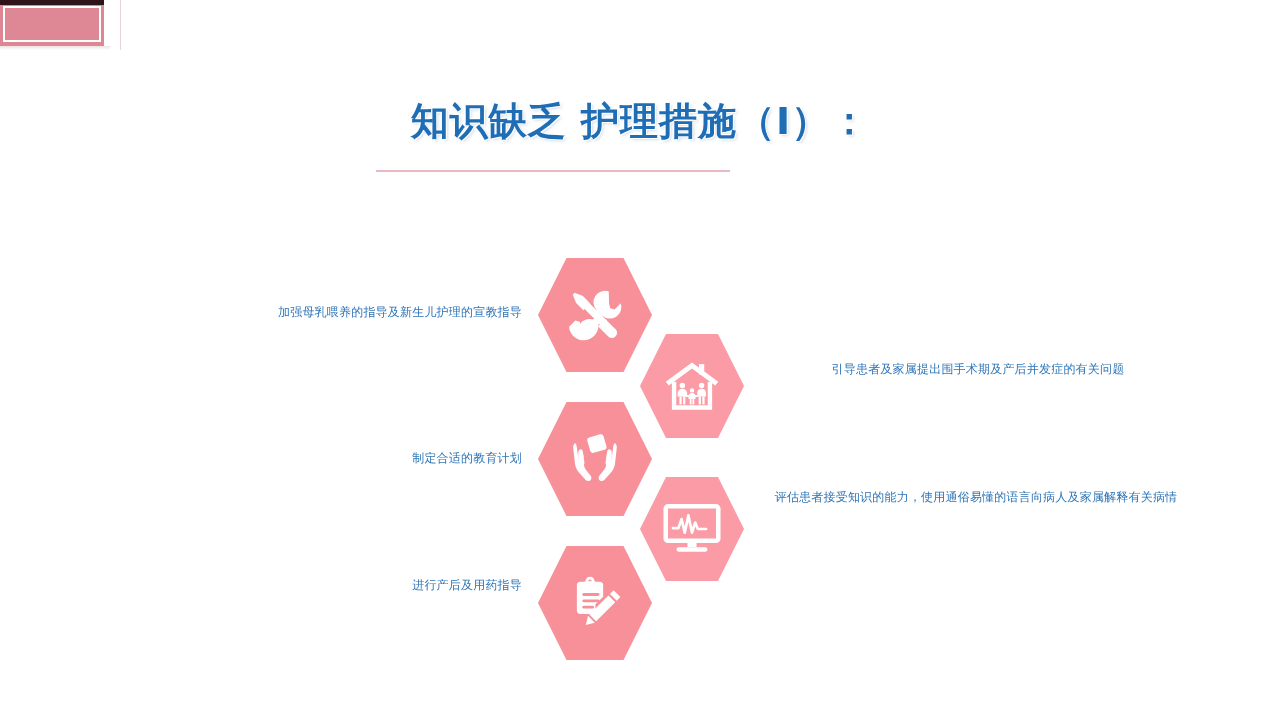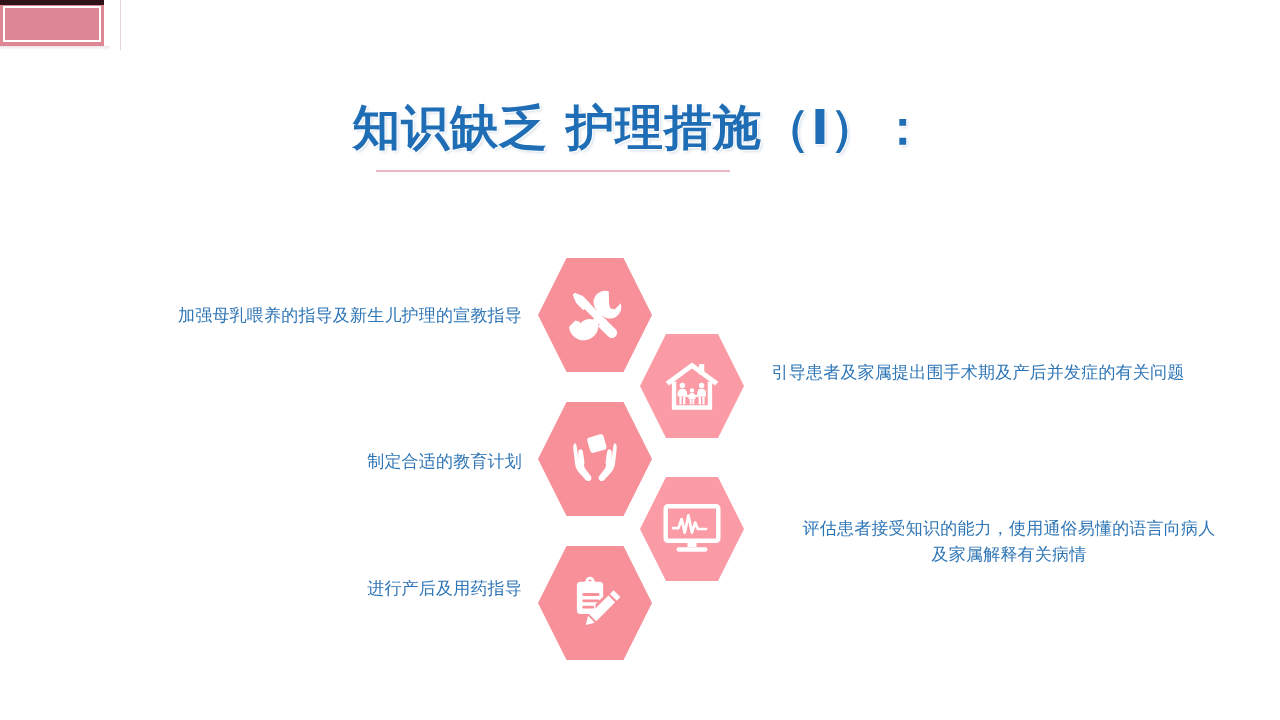--- a/index.html
+++ b/index.html
@@ -35,21 +35,21 @@
     position:absolute; left:0; top:46px; width:110px; height:4px;
     background:linear-gradient(to bottom, rgba(180,140,150,.25), rgba(255,255,255,0));
   }
 
   
   .title-wrap {
     position:absolute; left:0; top:100px; width:1280px; text-align:center;
   }
   .title {
     display:inline-block;
-    font-size:48px;
+    font-size:38px;
     font-weight:bold;
     color:#1f6eb5;
     letter-spacing:1px;
     line-height:1.15;
     text-shadow:
       1px 1px 0 rgba(255,255,255,.95),
       -1px -1px 0 rgba(255,255,255,.85),
       2px 2px 3px rgba(120,150,185,.30);
     white-space:nowrap;
   }
@@ -89,32 +89,32 @@
   .hex-1 { left:538px; top:258px; }
   .hex-2 { left:640px; top:334px; }
   .hex-3 { left:538px; top:402px; }
   .hex-4 { left:640px; top:477px; }
   .hex-5 { left:538px; top:546px; }
 
   
   .label {
     position:absolute;
     color:#2e75b6;
-    font-size:17px;
+    font-size:12px;
     line-height:1.5;
     font-weight:normal;
     letter-spacing:.2px;
   }
   .label.right-side { text-align:center; }
   .label.left-side  { text-align:right; }
 
   .lbl-1 { left:90px;  top:303px; width:432px; }
   .lbl-2 { left:768px; top:360px; width:420px; }
   .lbl-3 { left:282px; top:449px; width:240px; }
-  .lbl-4 { left:766px; top:516px; width:420px;margin-left:33px; }
+  .lbl-4 { left:766px; top:488px; width:420px; }
   .lbl-5 { left:282px; top:576px; width:240px; }
 </style>
 </head>
 <body>
 
 <div class="deco">
   <div class="deco-outerline"></div>
   <div class="deco-topband"></div>
   <div class="deco-fill"></div>
   <div class="deco-shadow"></div>

